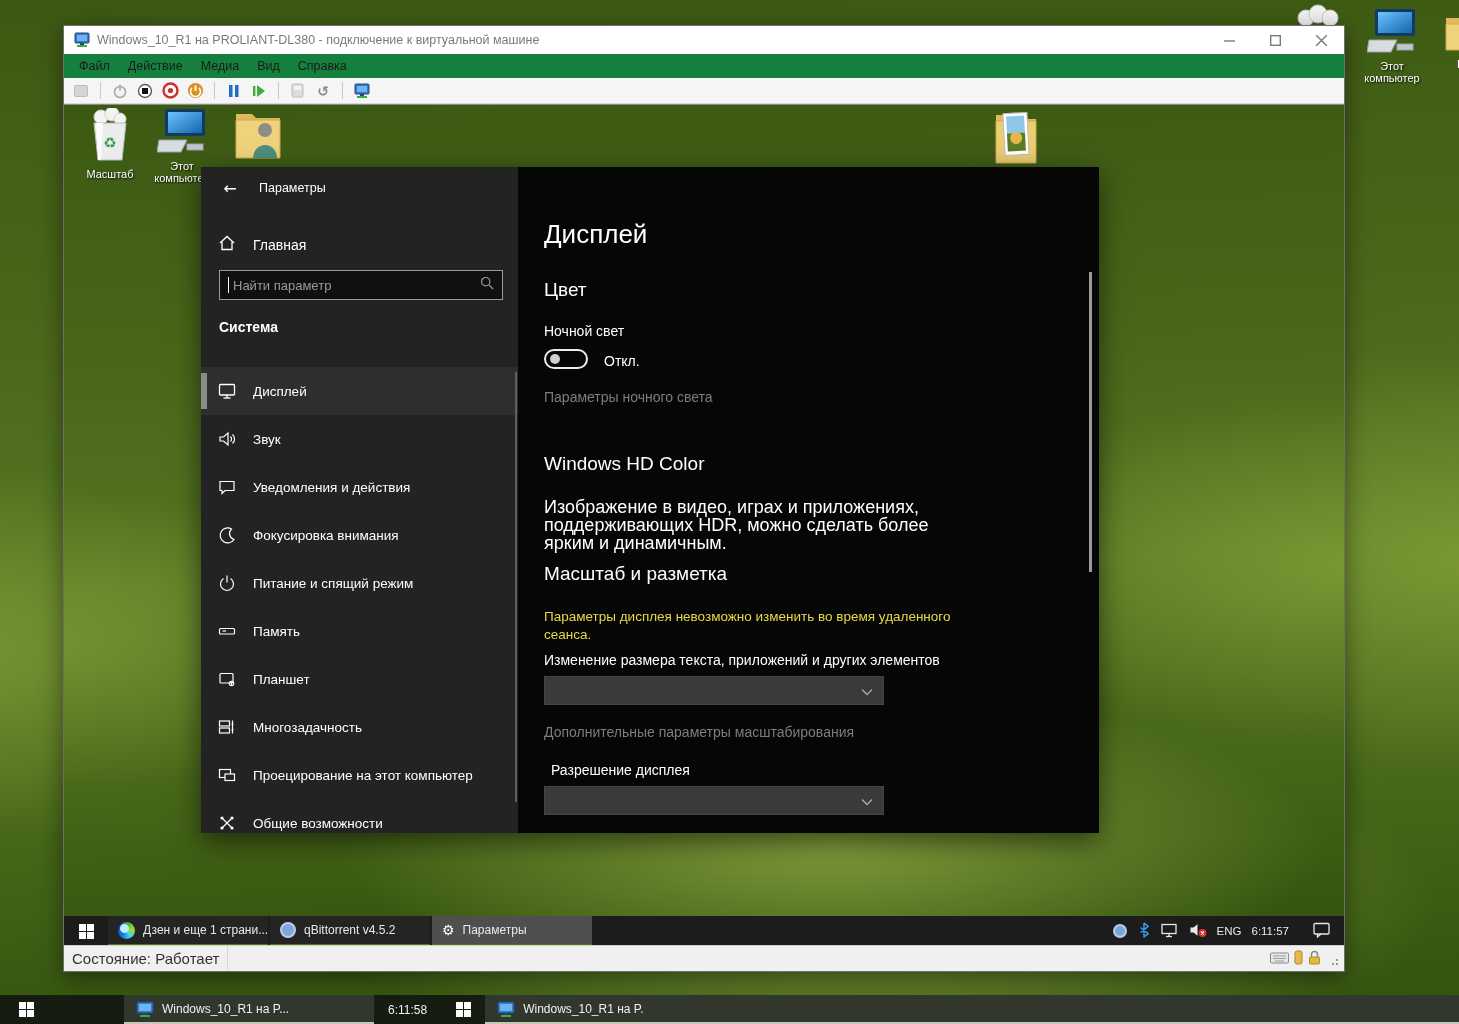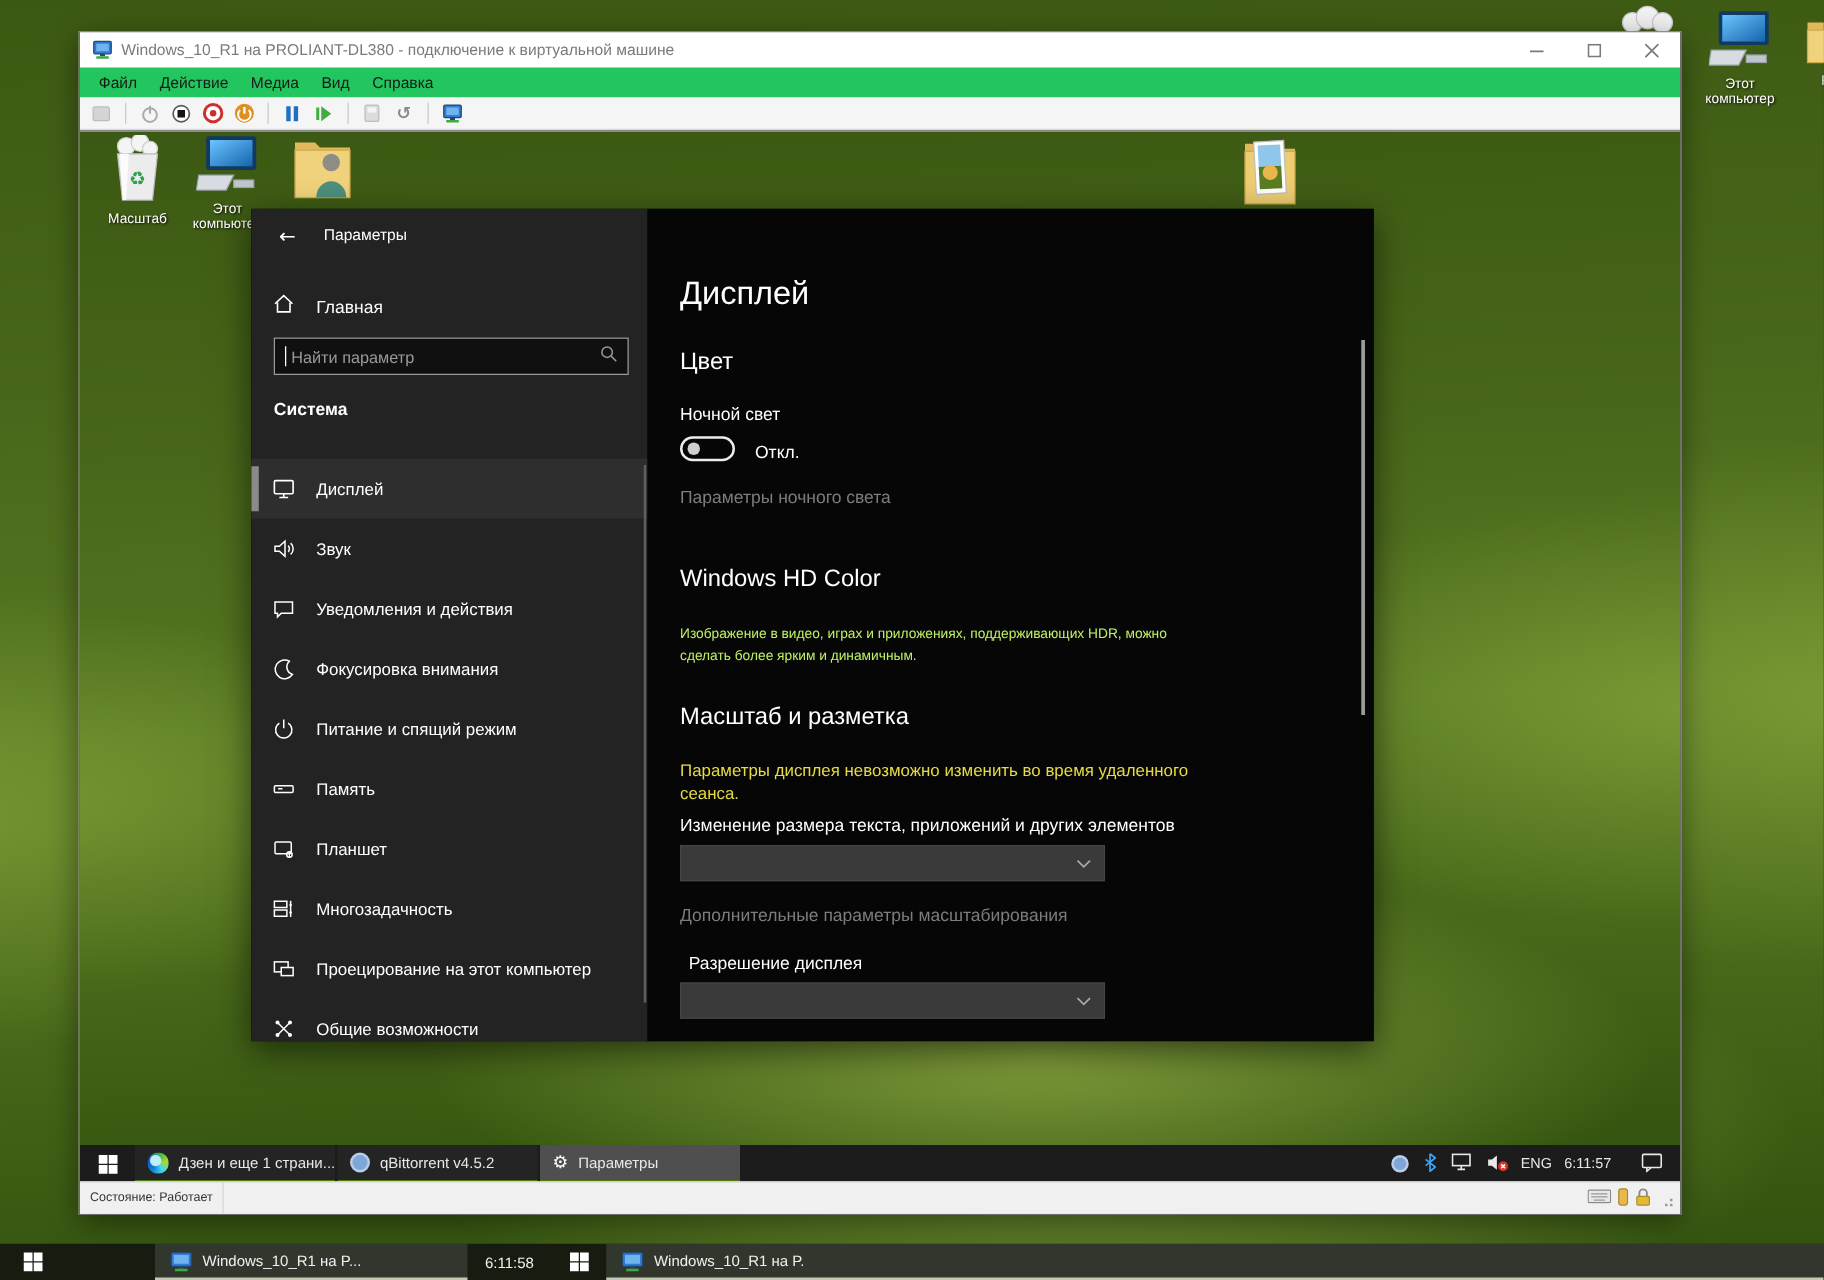--- a/index.html
+++ b/index.html
@@ -17,21 +17,21 @@
   .desk-icon .lbl{margin-top:2px;font-size:11px;line-height:12px;color:#fff;
     text-shadow:1px 1px 2px rgba(0,0,0,.9)}
   
   #vm-window{position:absolute;left:63px;top:25px;width:1282px;height:947px;
     background:#fff;border:1px solid #6e6e6e;box-shadow:0 6px 22px rgba(0,0,0,.45)}
   #vm-titlebar{position:absolute;left:0;top:0;width:100%;height:28px;background:#fff;
     display:flex;align-items:center;padding-left:10px;gap:7px}
   #vm-title{font-size:12.5px;color:#7a7a7a;white-space:nowrap}
   .capbtns{position:absolute;right:0;top:0;height:28px;display:flex}
   .capbtn{width:46px;height:100%;display:flex;align-items:center;justify-content:center}
-  #vm-menubar{position:absolute;left:0;top:28px;width:100%;height:24px;background:#22c55e;
+  #vm-menubar{position:absolute;left:0;top:28px;width:100%;height:24px;background:#15803d;
     display:flex;align-items:center;padding-left:6px}
   .menu-item{font-size:12.5px;color:#1a1a1a;padding:3px 9px}
   #vm-toolbar{position:absolute;left:0;top:52px;width:100%;height:26px;background:#f5f5f5;
     border-bottom:1px solid #d9d9d9;display:flex;align-items:center;padding-left:8px;gap:7px}
   .tb-sep{width:1px;height:17px;background:#c9c9c9;margin:0 3px}
   .tbtn{width:18px;height:18px;display:flex;align-items:center;justify-content:center}
   
   #vm-screen{position:absolute;left:0;top:78px;width:1280px;height:842px;overflow:hidden;
     border-top:1px solid #8a8a8a}
   
@@ -72,29 +72,29 @@
   .nav-item.sel .pill{display:block}
   .nav-ic{width:20px;height:20px;display:flex;align-items:center;justify-content:center;flex:0 0 auto}
   .sidebar-scroll{position:absolute;left:314px;top:205px;width:2px;height:430px;background:#5f5f5f}
   #s-main{position:absolute;left:317px;top:0;width:581px;height:100%;background:#060606}
   .main-scroll{position:absolute;left:888px;top:105px;width:3px;height:300px;background:#9a9a9a}
   .mtxt{position:absolute;color:#fff}
   .h1{font-size:26px;font-weight:normal}
   .h2{font-size:19px;font-weight:normal}
   .body14{font-size:14px}
   .graylink{color:#7d7d7d;font-size:14px}
-  .desc{color:#bef264;font-size:11px;line-height:18px}
+  .desc{color:#ffffff;font-size:18px;line-height:18px}
   .warn{color:#e6da45;font-size:13.5px;line-height:18px}
   .toggle{position:absolute;width:44px;height:20px;border:2px solid #ececec;border-radius:11px}
   .toggle .knob{position:absolute;left:4px;top:3px;width:10px;height:10px;border-radius:50%;background:#cfcfcf}
   .dropdown{position:absolute;width:340px;height:29px;background:#3a3a3a;border:1px solid #454545;
     display:flex;align-items:center;justify-content:flex-end;padding-right:10px}
   
   #vm-statusbar{position:absolute;left:0;bottom:0;width:100%;height:26px;background:#f0f0f0;
-    border-top:1px solid #cfcfcf;display:flex;align-items:center;font-size:10px;color:#333}
+    border-top:1px solid #cfcfcf;display:flex;align-items:center;font-size:15px;color:#333}
   #vm-statusbar .cell{padding:0 8px;height:100%;display:flex;align-items:center;border-right:1px solid #d6d6d6}
   .sb-icons{margin-left:auto;display:flex;align-items:center;gap:5px;padding-right:6px}
   .grip{width:12px;height:12px;position:relative}
   .grip i{position:absolute;width:2px;height:2px;background:#9a9a9a}
   
   #host-taskbar{position:absolute;left:0;top:995px;width:1459px;height:29px;background:#161c10;
     display:flex;align-items:stretch;color:#f0f0f0;overflow:hidden}
   .h-start{width:52px;display:flex;align-items:center;justify-content:center}
   .h-task{display:flex;align-items:center;gap:8px;padding:0 12px;font-size:12px;white-space:nowrap;
     background:rgba(255,255,255,.12);border-bottom:2px solid #c4c9b4;overflow:hidden}

